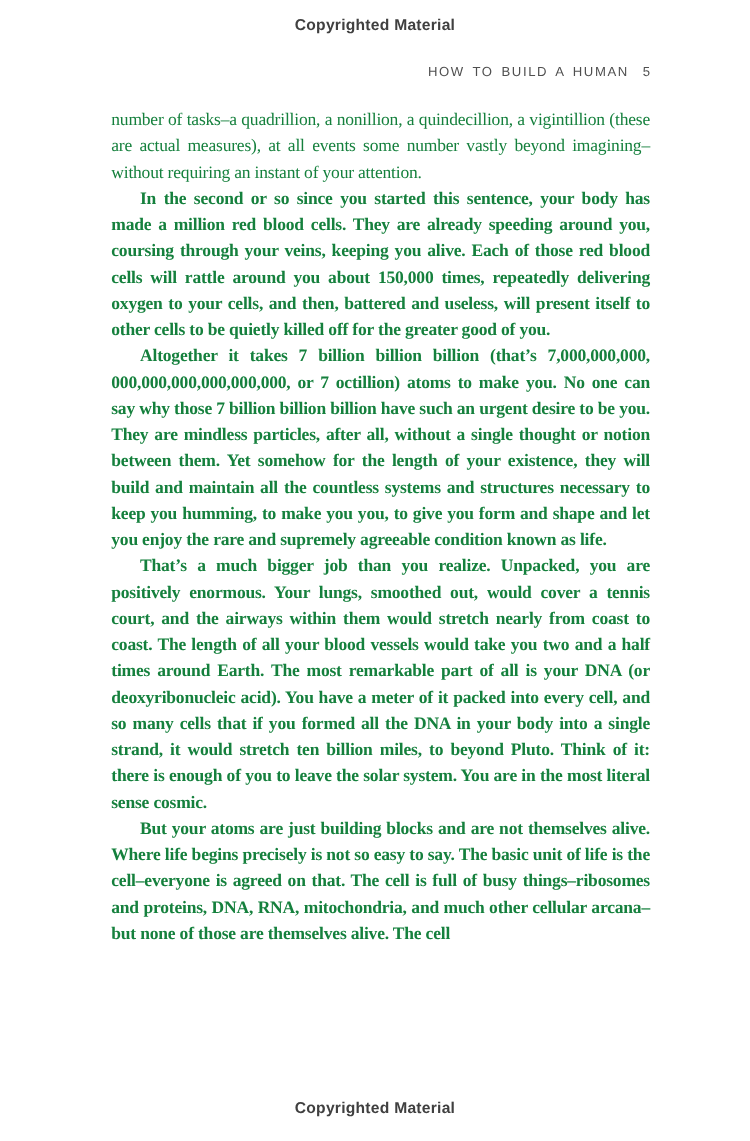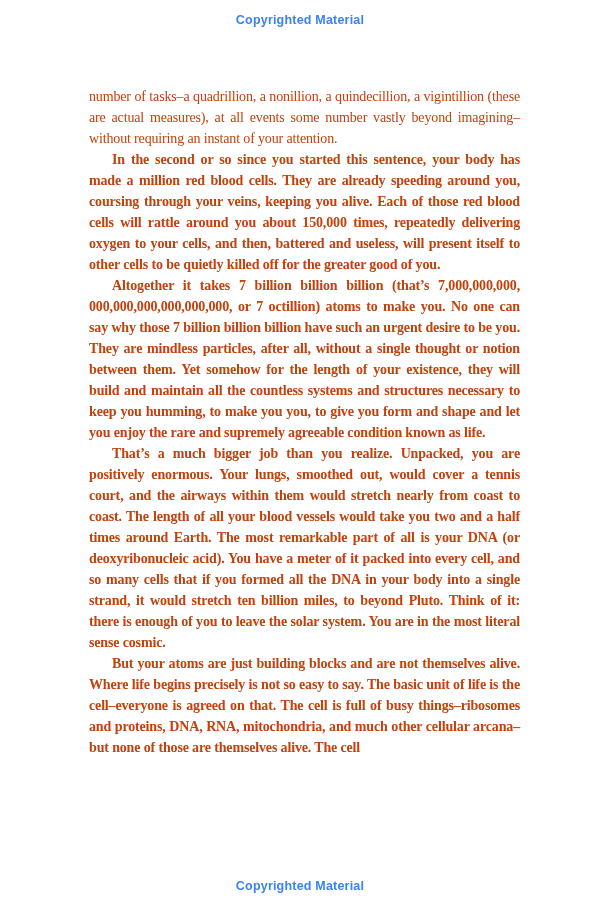--- a/index.html
+++ b/index.html
@@ -16,21 +16,21 @@
     font-family: "Liberation Serif", serif;
   }
   .copyright-notice {
     position: absolute;
     left: 0;
     width: 600px;
     text-align: center;
     font-family: "Liberation Sans", sans-serif;
     font-size: 12.5px;
     font-weight: 700;
-    color: #3b82f6;
+    color: #404040;
     letter-spacing: 0.2px;
   }
   .copyright-top { top: 13px; }
   .copyright-bottom { top: 879px; }
   .running-header {
     position: absolute;
     top: 52px;
     left: 89px;
     width: 431px;
     text-align: right;
@@ -48,40 +48,43 @@
   }
   .body-text {
     position: absolute;
     top: 86px;
     left: 89px;
     width: 431px;
     font-family: "Liberation Serif", serif;
     font-size: 14px;
     line-height: 21px;
     letter-spacing: -0.15px;
-    color: #c2410c;
+    color: #15803d;
     text-align: justify;
     text-justify: inter-word;
   }
   .body-text p.para {
     margin: 0;
     padding: 0;
   }
   .body-text p.para.indent {
     text-indent: 23px;
     font-weight: bold;
   }
 </style>
 </head>
 <body>
 
 <div class="page">
 
   <div class="copyright-notice copyright-top">Copyrighted Material</div>
 
+  <div class="running-header">
+    <span>HOW TO BUILD A HUMAN</span><span class="pagenum">5</span>
+  </div>
 
   <div class="body-text">
       <p class="para">number of tasks–a quadrillion, a nonillion, a quindecillion, a vigintillion (these are actual measures), at all events some number vastly beyond imagining–without requiring an instant of your attention.</p>
       <p class="para indent">In the second or so since you started this sentence, your body has made a million red blood cells. They are already speeding around you, coursing through your veins, keeping you alive. Each of those red blood cells will rattle around you about 150,000 times, repeatedly delivering oxygen to your cells, and then, battered and useless, will present itself to other cells to be quietly killed off for the greater good of you.</p>
       <p class="para indent">Altogether it takes 7 billion billion billion (that’s 7,000,000,000,​000,000,000,​000,000,000, or 7 octillion) atoms to make you. No one can say why those 7 billion billion billion have such an urgent desire to be you. They are mindless particles, after all, without a single thought or notion between them. Yet somehow for the length of your existence, they will build and maintain all the countless systems and structures necessary to keep you humming, to make you you, to give you form and shape and let you enjoy the rare and supremely agreeable condition known as life.</p>
       <p class="para indent">That’s a much bigger job than you realize. Unpacked, you are positively enormous. Your lungs, smoothed out, would cover a tennis court, and the airways within them would stretch nearly from coast to coast. The length of all your blood vessels would take you two and a half times around Earth. The most remarkable part of all is your DNA (or deoxyribonucleic acid). You have a meter of it packed into every cell, and so many cells that if you formed all the DNA in your body into a single strand, it would stretch ten billion miles, to beyond Pluto. Think of it: there is enough of you to leave the solar system. You are in the most literal sense cosmic.</p>
       <p class="para indent">But your atoms are just building blocks and are not themselves alive. Where life begins precisely is not so easy to say. The basic unit of life is the cell–everyone is agreed on that. The cell is full of busy things–ribosomes and proteins, DNA, RNA, mitochondria, and much other cellular arcana–but none of those are themselves alive. The cell</p>
     </div>
 
   <div class="copyright-notice copyright-bottom">Copyrighted Material</div>

